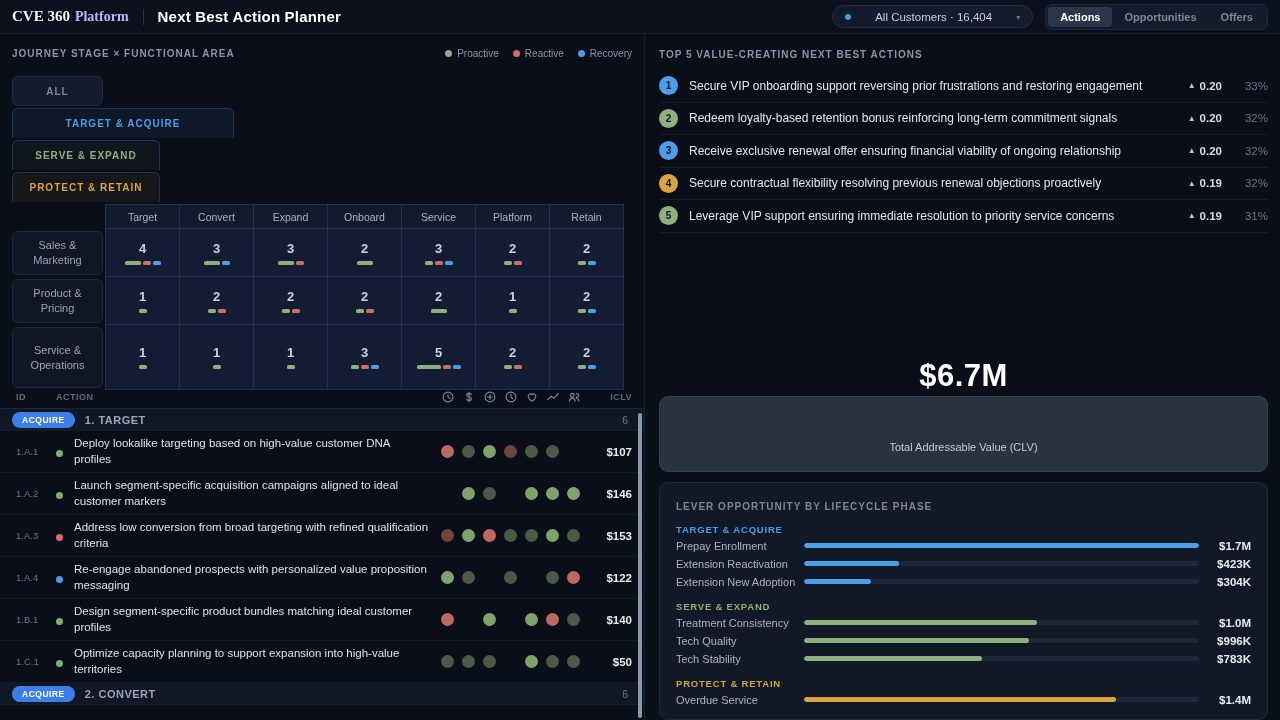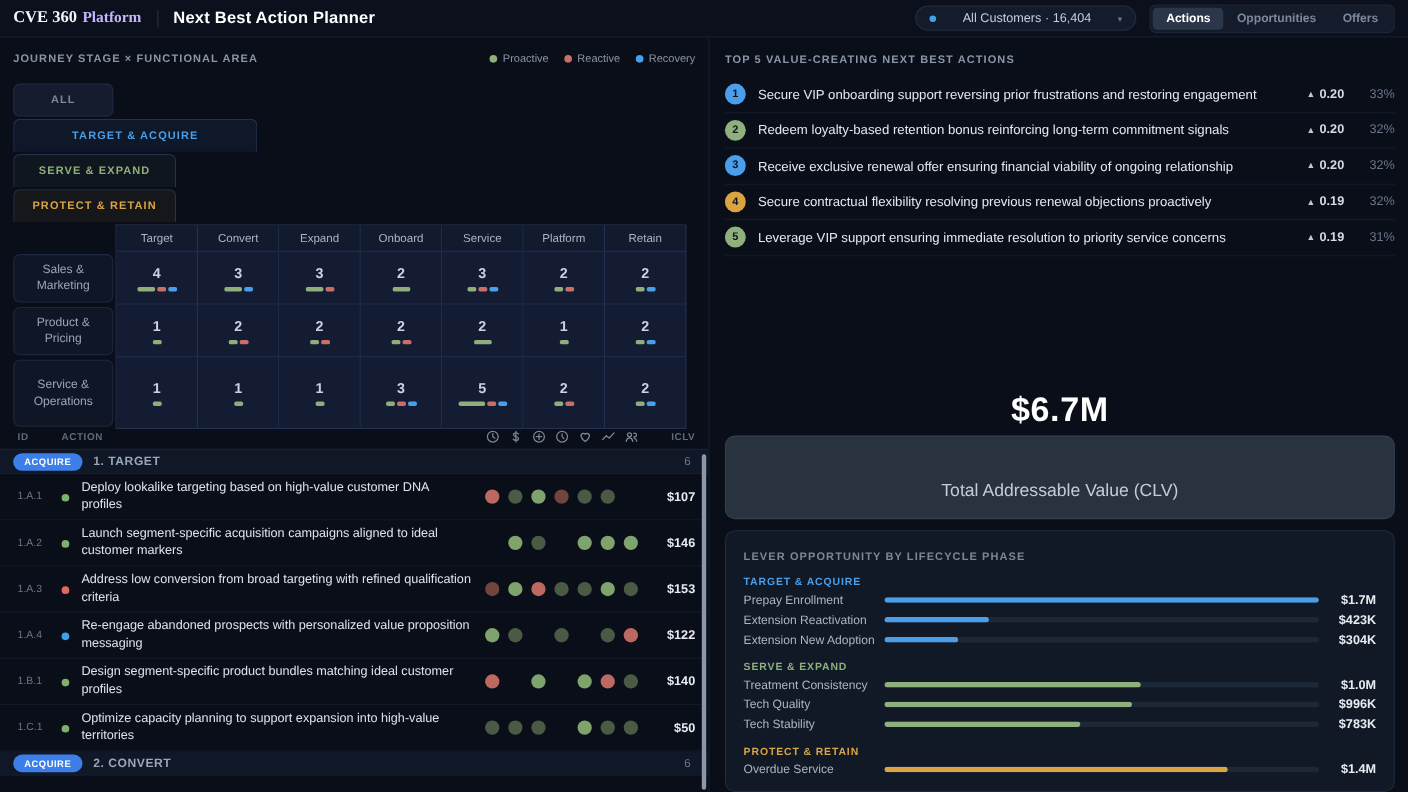--- a/index.html
+++ b/index.html
@@ -91,21 +91,21 @@
   .ar-dots{width:147px;display:flex;flex:none;}
   .ar-dots i{width:21px;display:flex;align-items:center;justify-content:center;}
   .vdot{width:13px;height:13px;border-radius:50%;}
   .ar-iclv{width:48px;text-align:right;font-size:11.5px;font-weight:bold;color:#e8ecf2;flex:none;}
   .scroll-thumb{position:absolute;top:4px;bottom:2px;right:2px;width:4px;border-radius:2px;background:#8d97aa;cursor:grab;}
 
   
   .kpi-card{margin-top:163px;background:#28333f;border:1px solid #33404e;border-radius:9px;height:76px;
             display:flex;flex-direction:column;align-items:center;justify-content:center;gap:40px;}
   .kpi-value{font-size:31px;font-weight:bold;color:#fff;letter-spacing:.5px;line-height:1.05;}
-  .kpi-label{font-size:16px;color:#c3ccd8;margin-top:9px;}
+  .kpi-label{font-size:11px;color:#c3ccd8;margin-top:9px;}
   .kpi-sub{font-size:10.5px;color:#7d8899;margin-top:2px;}
   .lever-card{margin-top:10px;background:#111927;border:1px solid #1e2a3c;border-radius:9px;padding:13px 16px 10px 16px;height:287px;}
   .lever-title{font-size:10px;font-weight:bold;letter-spacing:1px;color:#7c8798;text-transform:uppercase;}
   .lever-group-label{font-size:9.5px;font-weight:bold;letter-spacing:.8px;margin-top:10px;margin-bottom:2px;}
   .lever-row{display:flex;align-items:center;height:18px;}
   .lever-label{width:128px;font-size:11px;color:#aab4c4;flex:none;}
   .lever-track{flex:1;height:5px;border-radius:3px;background:#1c2737;position:relative;overflow:hidden;}
   .lever-fill{position:absolute;left:0;top:0;bottom:0;border-radius:3px;}
   .lever-value{width:52px;text-align:right;font-size:11.5px;font-weight:bold;color:#e8ecf2;flex:none;}
   .next-card{margin-top:10px;height:10px;background:#111927;border:1px solid #1e2a3c;border-radius:9px 9px 0 0;border-bottom:none;}

